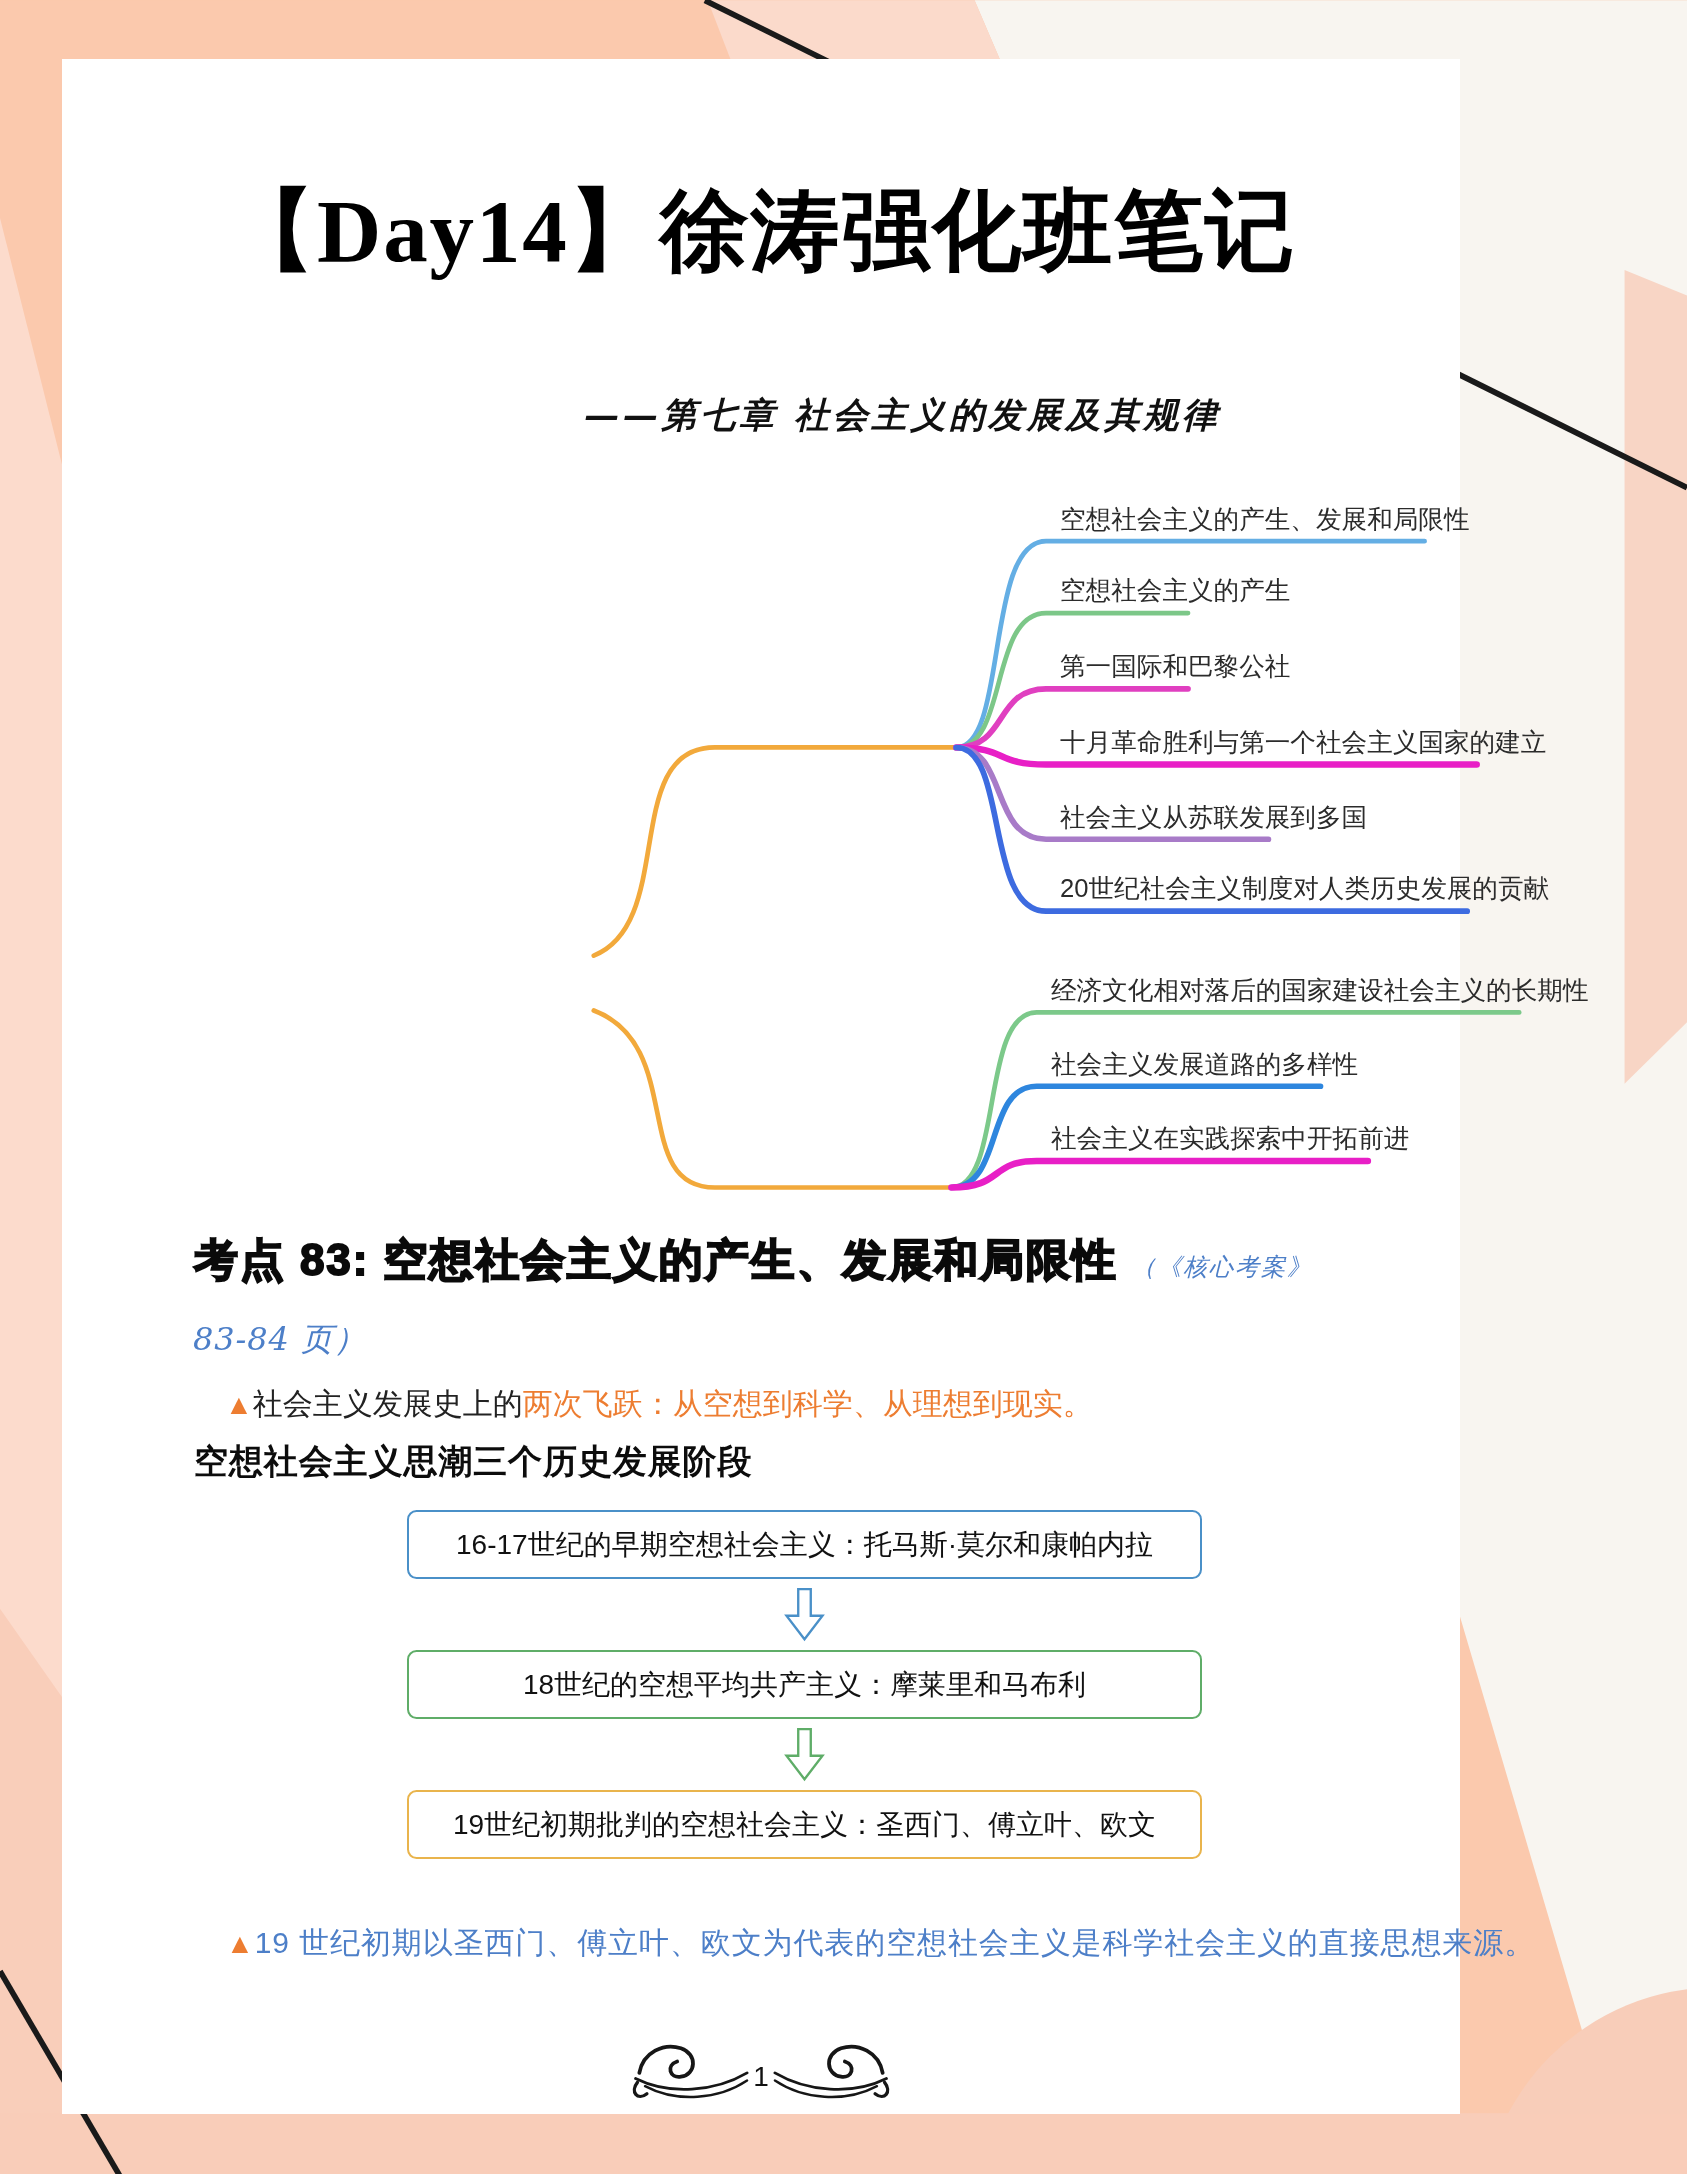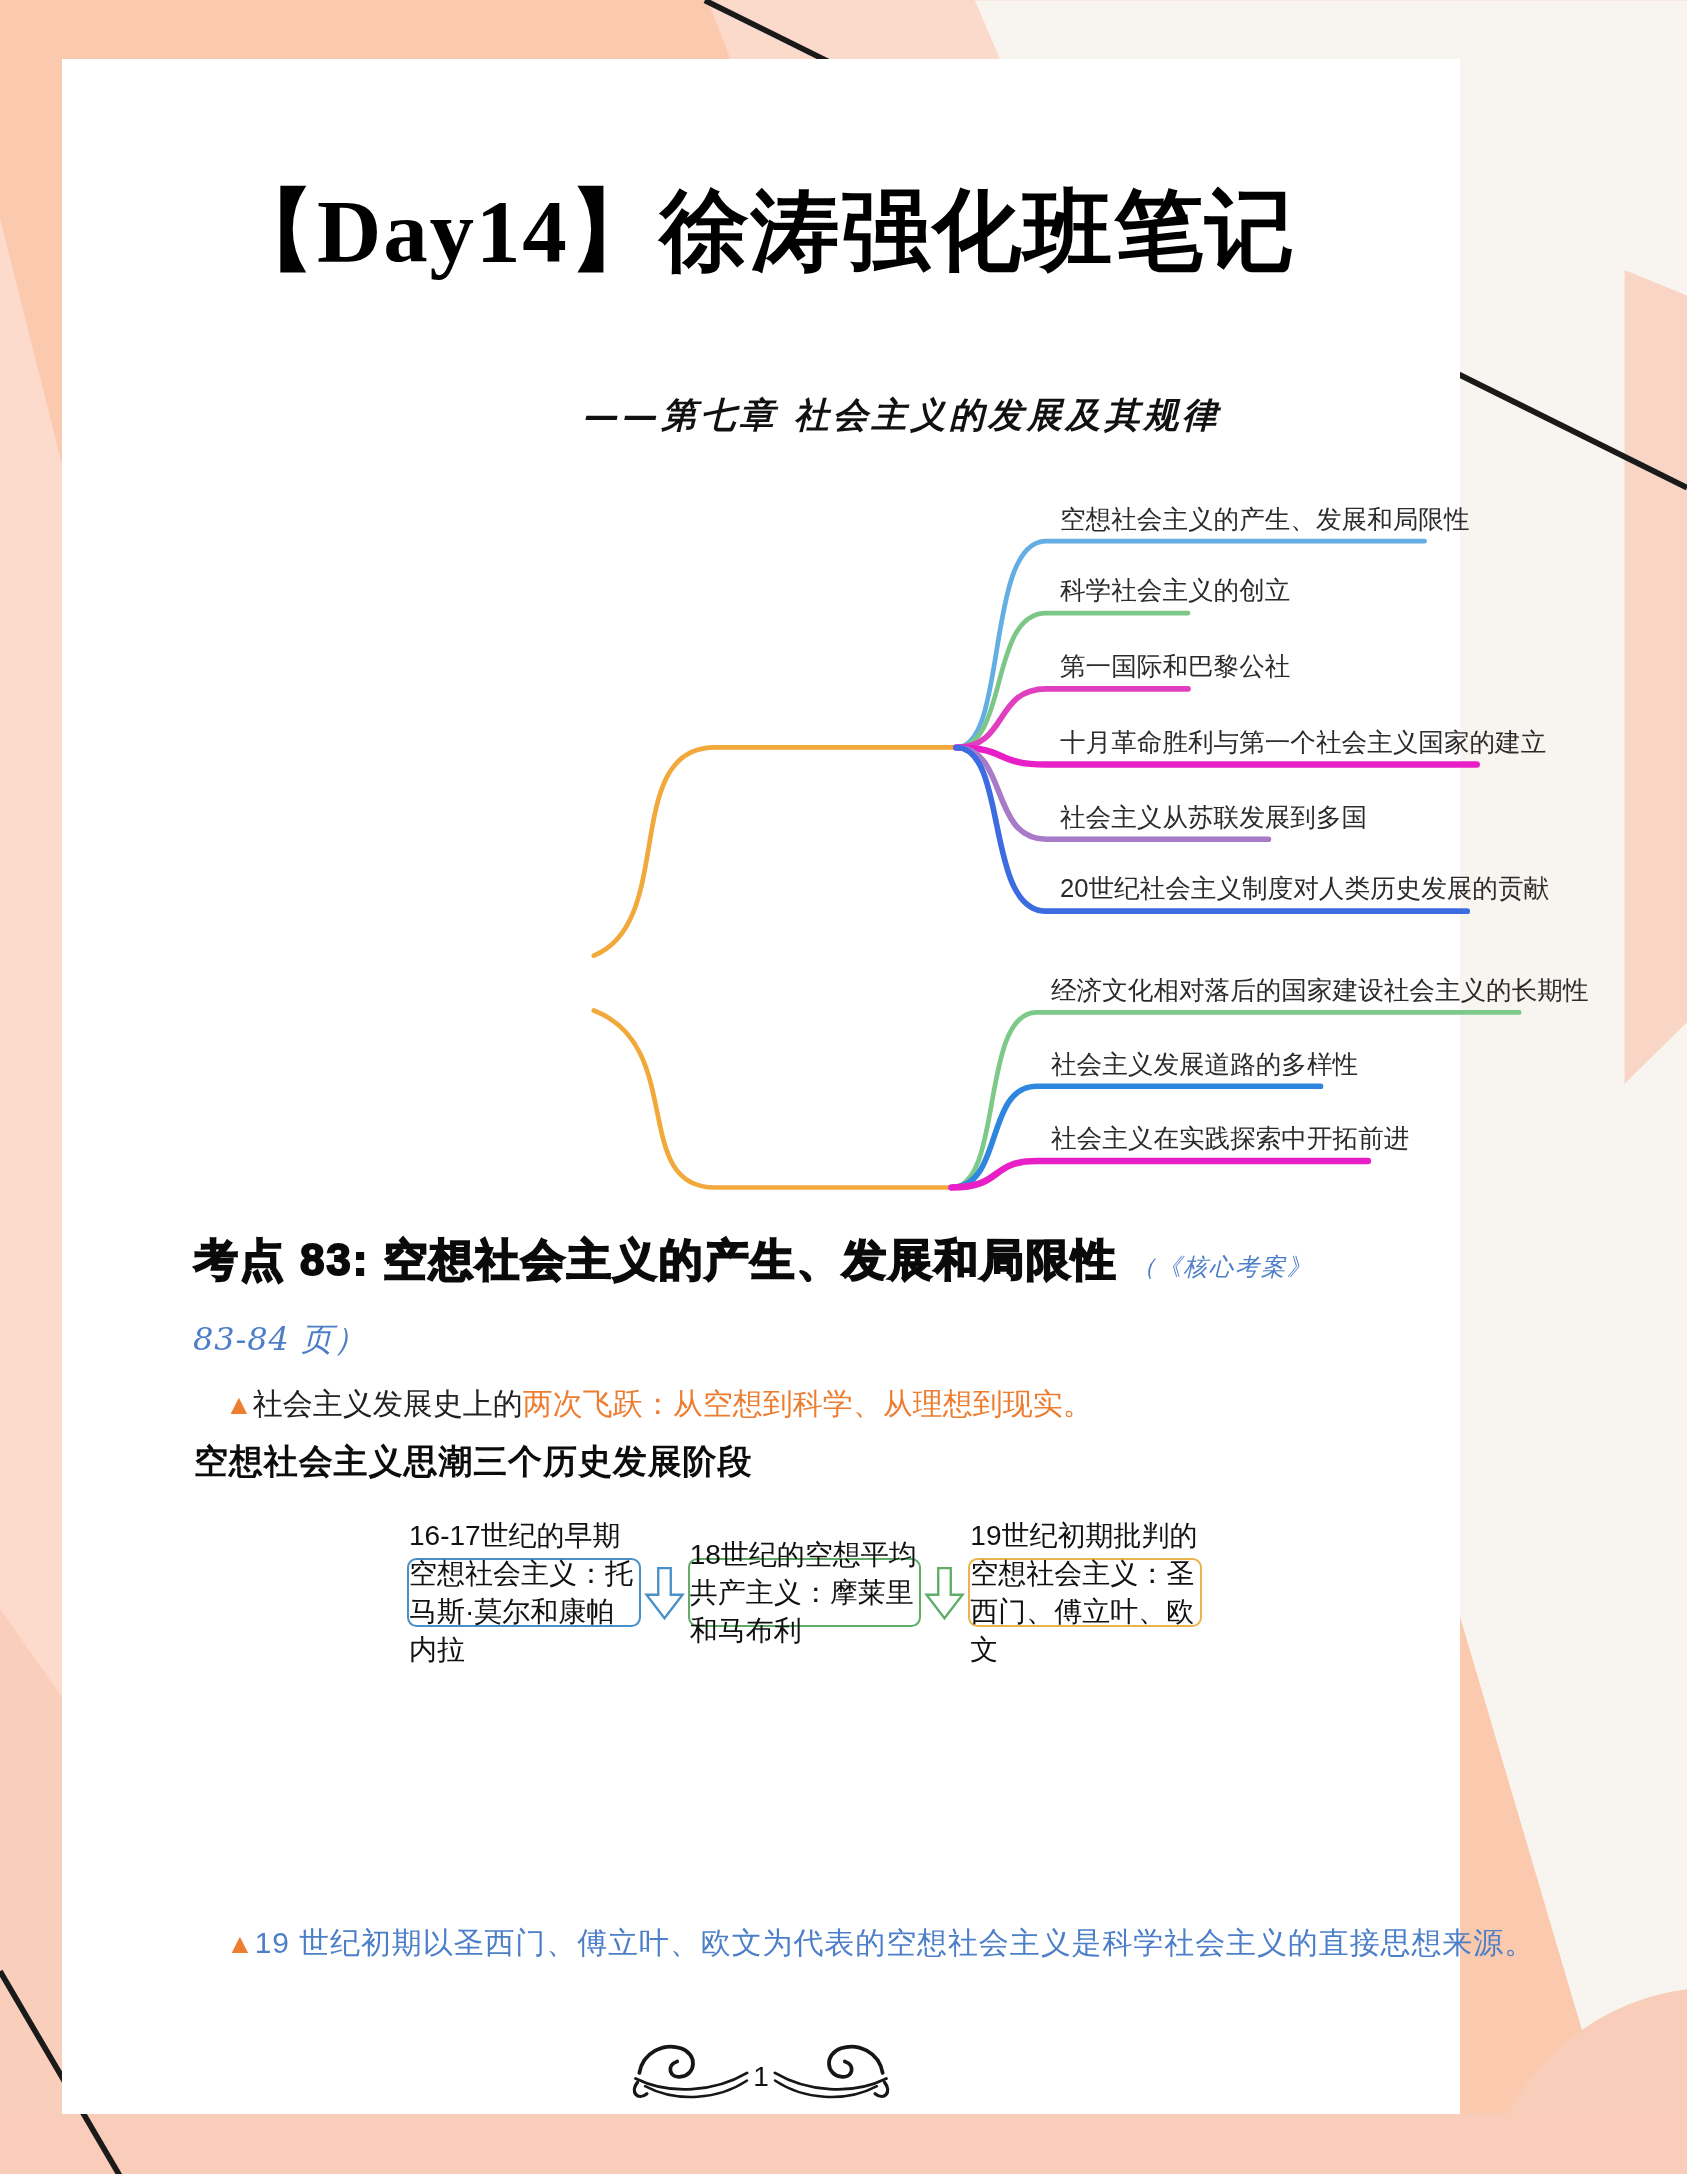--- a/index.html
+++ b/index.html
@@ -65,21 +65,21 @@
     position:absolute;left:163px;top:1325px;font-size:30px;white-space:nowrap;
   }
   .bullet1 .tri{font-size:28px;}
   .subheading{
     position:absolute;left:132px;top:1380px;
     font-size:34px;font-weight:800;color:#0c0c0c;letter-spacing:0.9px;
   }
   
   .flow{
     position:absolute;left:345px;top:1451px;width:795px;
-    display:flex;margin-top:48px;
+    display:flex;flex-direction:column;align-items:center;
   }
   .flow-box{
     width:795px;height:69px;box-sizing:border-box;
     border:2.8px solid #888;border-radius:9.5px;background:#fff;
     display:flex;align-items:center;justify-content:center;
     font-size:28px;color:#111;
   }
   .flow-arrow{height:71px;display:flex;align-items:center;justify-content:center;}
   
   .bullet2{
@@ -133,21 +133,21 @@
 
       <path d="M 940,735 C 995,735 970,550 1030,550 H 1540" fill="none" stroke-width="5" stroke-linecap="round" style="stroke: rgb(124, 201, 138);"></path>
       <path d="M 940,735 C 995,735 975,628 1030,628 H 1330" fill="none" stroke-width="6" stroke-linecap="round" style="stroke: rgb(46, 134, 222);"></path>
       <path d="M 940,735 C 995,735 980,707 1030,707 H 1380" fill="none" stroke-width="7" stroke-linecap="round" style="stroke: rgb(232, 31, 198);"></path>
     </svg>
 
 
 
 
     <div class="child-label" style="left:998px;top:9.5px;">空想社会主义的产生、发展和局限性</div>
-    <div class="child-label" style="left:998px;top:81px;">科学社会主义的创立</div>
+    <div class="child-label" style="left:998px;top:81px;">空想社会主义的产生</div>
     <div class="child-label" style="left:998px;top:157px;">第一国际和巴黎公社</div>
     <div class="child-label" style="left:998px;top:233px;">十月革命胜利与第一个社会主义国家的建立</div>
     <div class="child-label" style="left:998px;top:308px;">社会主义从苏联发展到多国</div>
     <div class="child-label" style="left:998px;top:379px;">20世纪社会主义制度对人类历史发展的贡献</div>
 
     <div class="child-label" style="left:989px;top:481px;">经济文化相对落后的国家建设社会主义的长期性</div>
     <div class="child-label" style="left:989px;top:555px;">社会主义发展道路的多样性</div>
     <div class="child-label" style="left:989px;top:629px;">社会主义在实践探索中开拓前进</div>
   </div>
 

